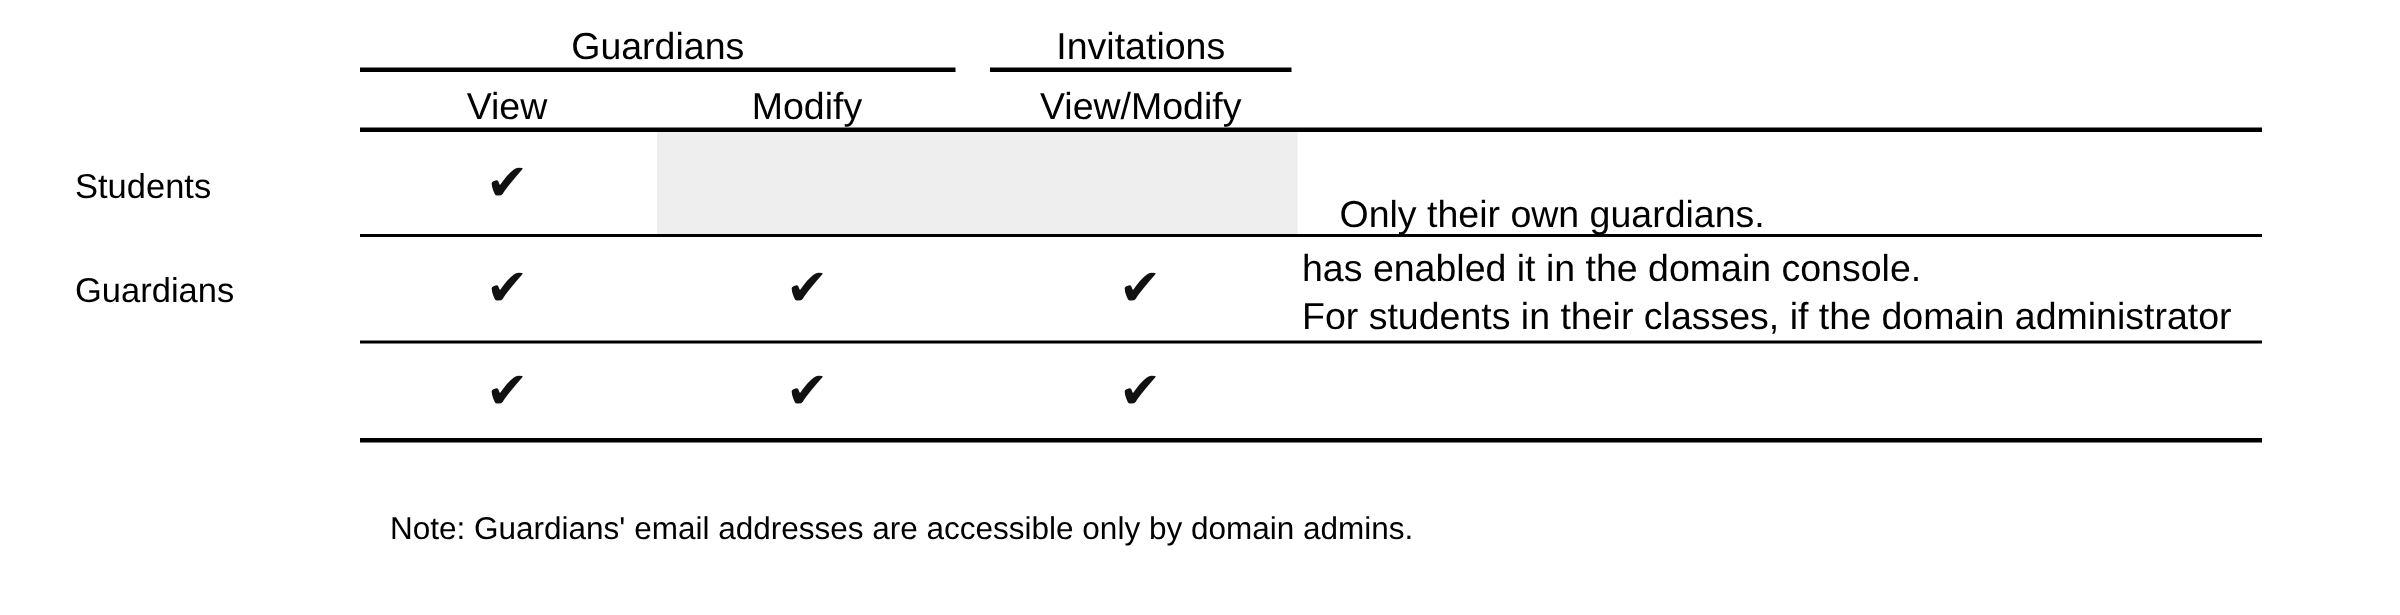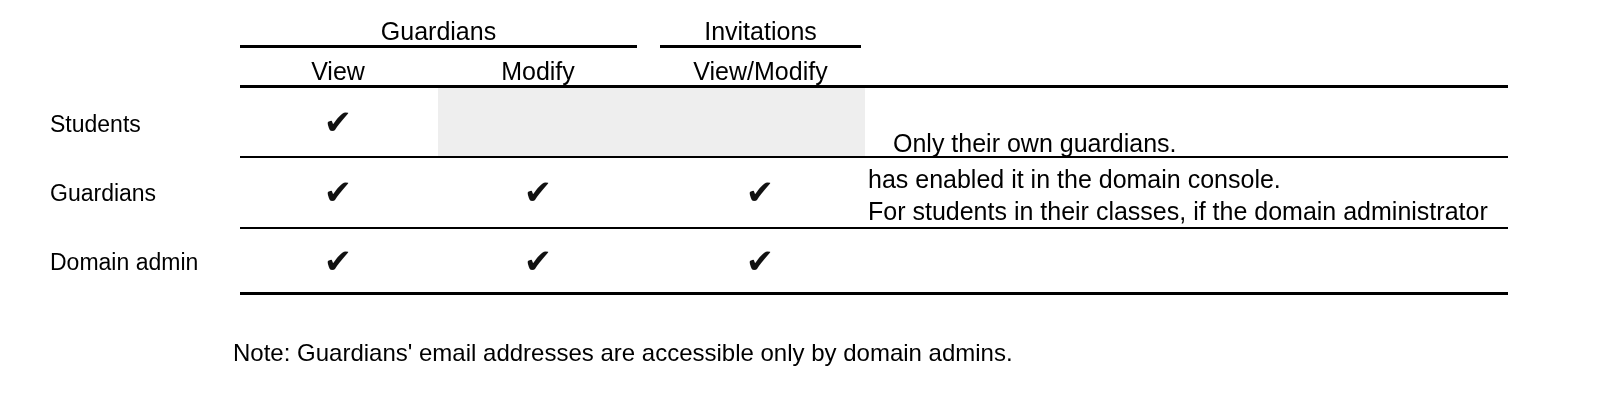--- a/index.html
+++ b/index.html
@@ -80,23 +80,23 @@
     left: 868px;
     width: 650px;
     font-size: 25px;
     line-height: 32px;
   }
   .note-cell div { white-space: nowrap; }
 
   
   .footer-note {
     position: absolute;
-    left: 233px;
+    left: 260px;
     top: 338px;
-    font-size: 24px;
+    font-size: 21px;
     line-height: 30px;
     white-space: nowrap;
   }
 </style>
 </head>
 <body>
 
 <div class="sheet">
 
   <div class="group-label" style="left:240px; top:16px; width:397px;">Guardians</div>
@@ -138,21 +138,20 @@
 
   <div class="check" style="left:730px; top:175px;">✔</div>
 
   <div class="note-cell" style="top:163px;">
     <div>has enabled it in the domain console.</div>
     <div>For students in their classes, if the domain administrator</div>
   </div>
 
   <div class="rule thin" style="left:240px; top:227px; width:1268px;"></div>
 
-  <div class="row-label" style="left:50px; top:247px;">Domain admin</div>
 
   <div class="check" style="left:308px; top:244px;">✔</div>
 
   <div class="check" style="left:508px; top:244px;">✔</div>
 
   <div class="check" style="left:730px; top:244px;">✔</div>
 
 
   <div class="rule" style="left:240px; top:292px; width:1268px;"></div>
 

